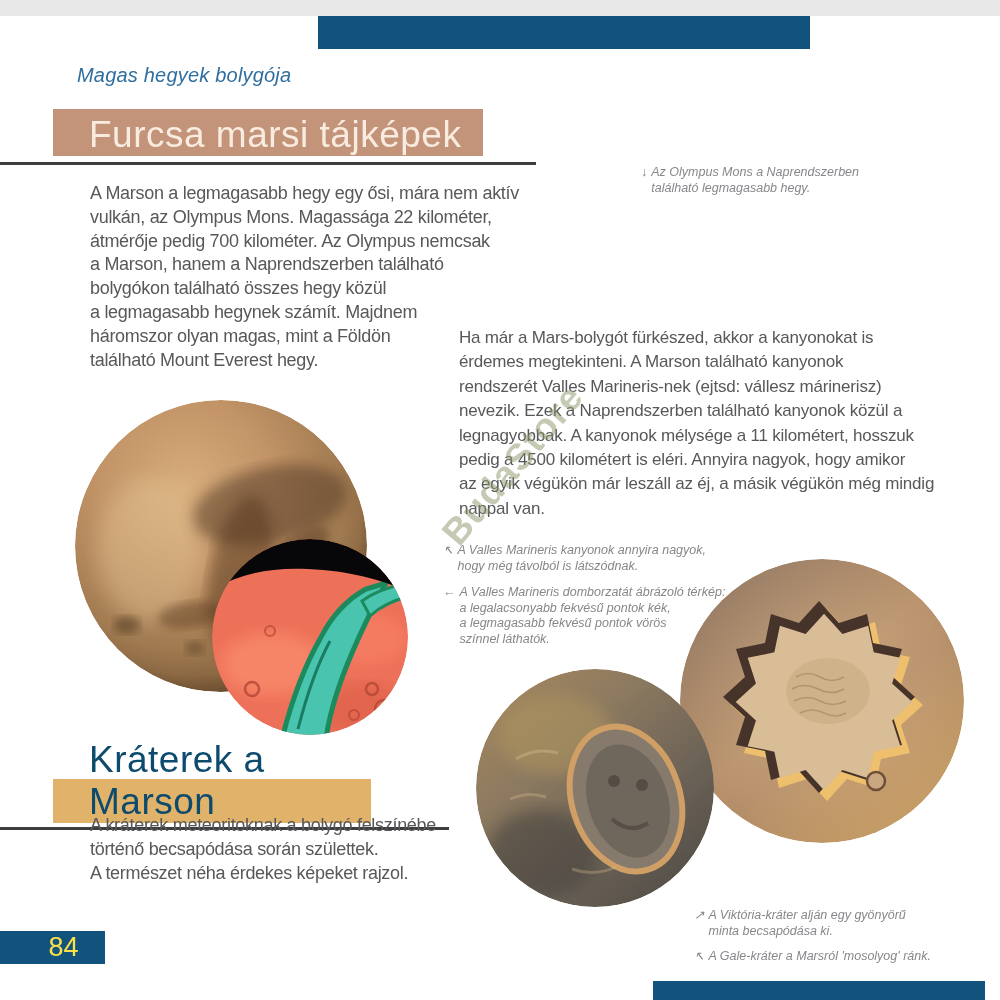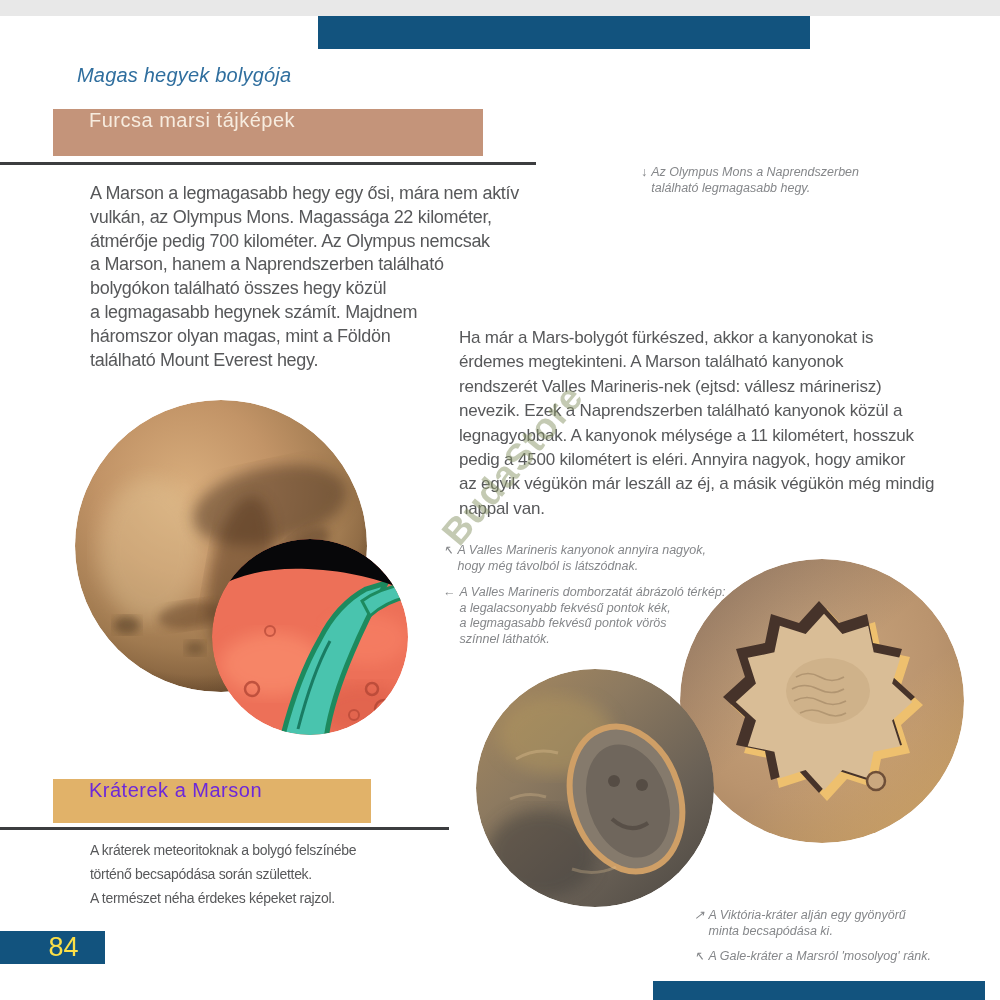--- a/index.html
+++ b/index.html
@@ -16,37 +16,37 @@
   .page-bar   { left:0;     top:915px; width:105px; height:33px;
                 display:flex; align-items:center; justify-content:center;
                 color:#fde047; font-size:27px; padding-left:22px; box-sizing:border-box; }
 
   .section-label {
     left:77px; top:48px; font-style:italic; font-size:20px;
     color:var(--heading-blue,#2f6e9e); letter-spacing:.2px;
   }
 
   .banner {
-    display:flex; align-items:flex-start; box-sizing:border-box;
-    padding-left:36px; font-size:20px; letter-spacing:.5px;
+    display:flex; align-items:flex-end; box-sizing:border-box;
+    padding-left:36px; font-size:37px; letter-spacing:.5px;
   }
   .banner-1 { left:53px; top:93px;  width:430px; height:47px;
               background:var(--banner-tan,#c4947a); color:#f7ecdf; }
   .banner-2 { left:53px; top:763px; width:318px; height:44px;
-              background:var(--banner-gold,#e1b269); color:#6d28d9; }
+              background:var(--banner-gold,#e1b269); color:#0c4a6e; }
   .rule { background:#3c3d3f; height:3px; }
   .rule-1 { left:0; top:146px; width:536px; }
   .rule-2 { left:0; top:811px; width:449px; }
 
   .para {
     white-space:pre-line; color:var(--body-gray,#57585a);
   }
   .para-1 { left:90px;  top:166px; width:460px; font-size:18px;   line-height:23.8px; letter-spacing:-0.3px; }
   .para-2 { left:459px; top:310px; width:500px; font-size:17px;   line-height:24.4px; letter-spacing:-0.2px; }
-  .para-3 { left:90px;  top:822px; width:420px; font-size:14px;   line-height:24px;   letter-spacing:-0.3px; }
+  .para-3 { left:90px;  top:797px; width:420px; font-size:18px;   line-height:24px;   letter-spacing:-0.3px; }
 
   .caption {
     display:flex; font-style:italic; font-size:12.5px; line-height:15.5px;
     color:var(--caption-gray,#85878a); letter-spacing:0;
   }
   .caption .cap-arrow { margin-right:4px; flex:0 0 auto; }
   .caption .cap-text  { white-space:pre-line; }
   .caption-olympus      { left:641px; top:149px; }
   .caption-valles-photo { left:443px; top:527px; }
   .caption-valles-map   { left:443px; top:569px; }

